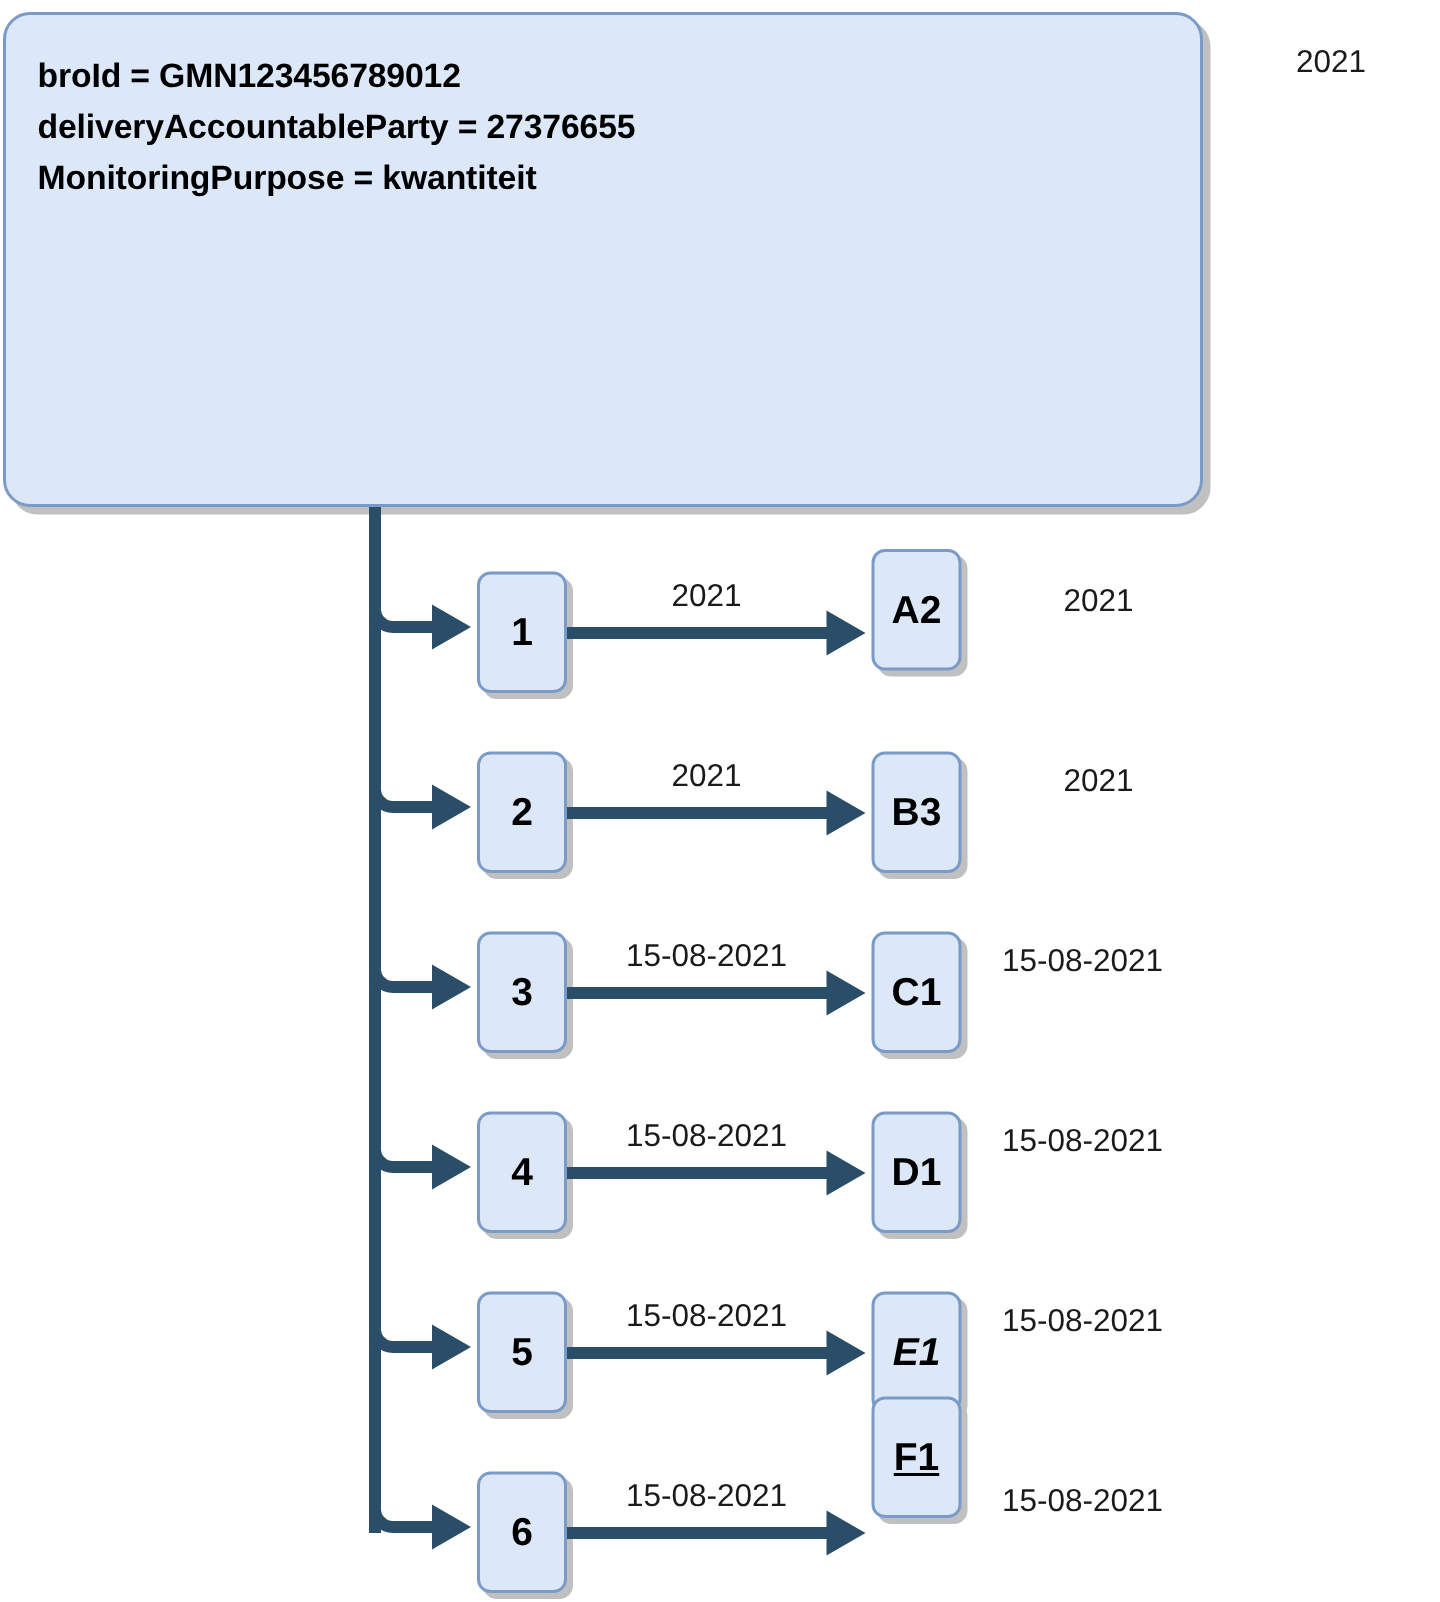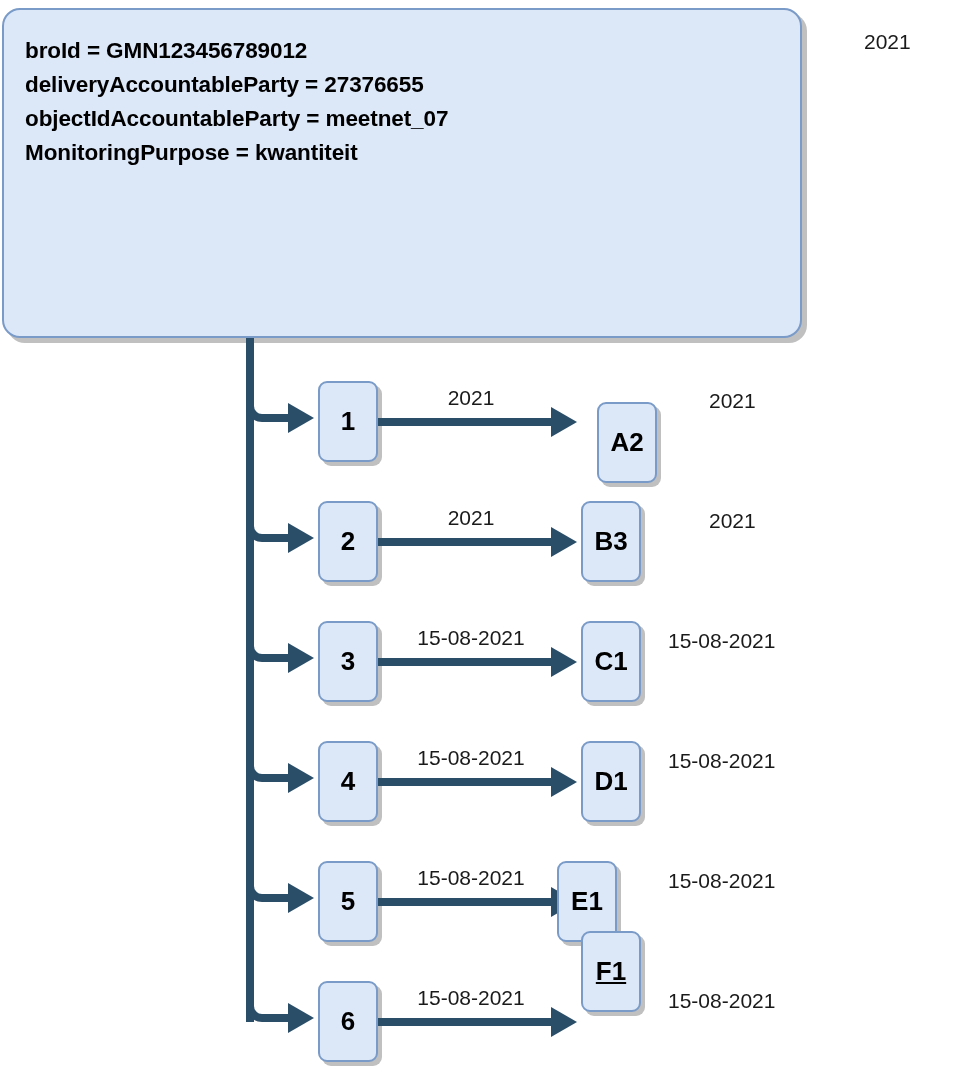--- a/index.html
+++ b/index.html
@@ -129,38 +129,37 @@
     white-space: nowrap;
   }
 </style>
 </head>
 <body>
 
 <div id="attr-panel">
   <div id="attr-list">
     <div class="attr-line">broId = GMN123456789012</div>
     <div class="attr-line">deliveryAccountableParty = 27376655</div>
-    <div class="attr-line">objectIdAccountableParty = meetnet_07</div>
     <div class="attr-line">MonitoringPurpose = kwantiteit</div>
   </div>
 </div>
 <div id="panel-date">2021</div>
 
 <div id="trunk"></div>
 
 <div class="branch-curve" style="top:392px;"></div>
 <div class="branch-stem" style="left:270px;top:414px;width:18px;"></div>
 <div class="arrow-head" style="left:288px;top:403px;"></div>
 <div class="node-box" style="left:318px;top:381px;">
   <span class="node-label">1</span>
 </div>
 <div class="edge-line" style="left:378px;top:418px;width:178px;"></div>
 <div class="arrow-head" style="left:551px;top:407px;"></div>
 <div class="edge-label" style="left:406px;top:386px;width:130px;">2021</div>
-<div class="node-box" style="left:581px;top:402px;margin-left:16px;">
+<div class="node-box" style="left:581px;top:366px;">
   <span class="node-label">A2</span>
 </div>
 <div class="row-date" style="left:709px;top:389px;">2021</div>
 
 <div class="branch-curve" style="top:512px;"></div>
 <div class="branch-stem" style="left:270px;top:534px;width:18px;"></div>
 <div class="arrow-head" style="left:288px;top:523px;"></div>
 <div class="node-box" style="left:318px;top:501px;">
   <span class="node-label">2</span>
 </div>
@@ -202,21 +201,21 @@
 
 <div class="branch-curve" style="top:872px;"></div>
 <div class="branch-stem" style="left:270px;top:894px;width:18px;"></div>
 <div class="arrow-head" style="left:288px;top:883px;"></div>
 <div class="node-box" style="left:318px;top:861px;">
   <span class="node-label">5</span>
 </div>
 <div class="edge-line" style="left:378px;top:898px;width:178px;"></div>
 <div class="arrow-head" style="left:551px;top:887px;"></div>
 <div class="edge-label" style="left:391px;top:866px;width:160px;">15-08-2021</div>
-<div class="node-box" style="left:557px;top:861px;">
+<div class="node-box" style="left:581px;top:861px;font-style:italic;">
   <span class="node-label">E1</span>
 </div>
 <div class="row-date" style="left:668px;top:869px;">15-08-2021</div>
 
 <div class="branch-curve" style="top:992px;"></div>
 <div class="branch-stem" style="left:270px;top:1014px;width:18px;"></div>
 <div class="arrow-head" style="left:288px;top:1003px;"></div>
 <div class="node-box" style="left:318px;top:981px;">
   <span class="node-label">6</span>
 </div>

